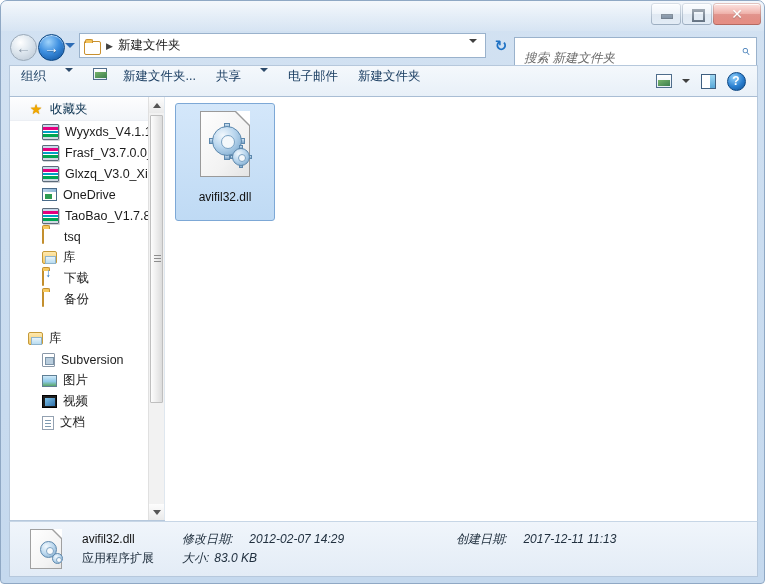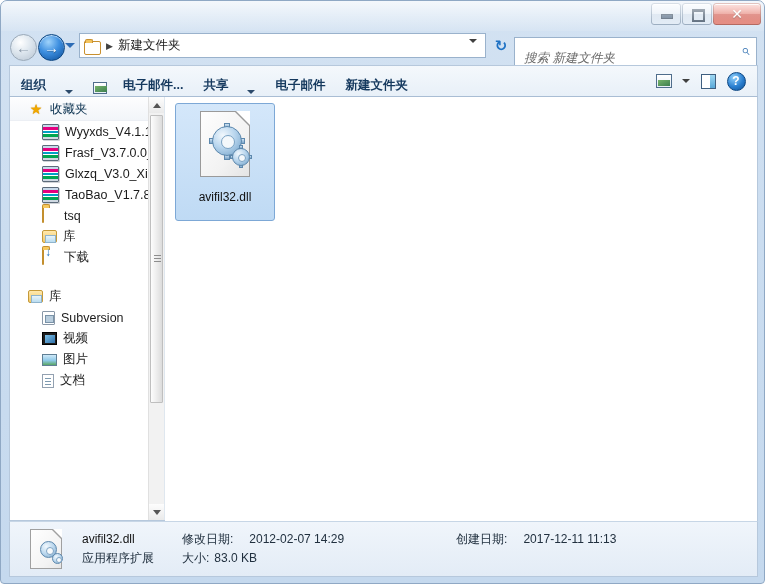--- a/index.html
+++ b/index.html
@@ -178,25 +178,24 @@
   #toolbar {
     position: absolute; left: 8px; top: 64px;
     width: 749px; height: 32px;
     background: linear-gradient(to bottom, #f4f8fc 0%, #e8f0f8 100%);
     border: 1px solid #b6c8dc;
     border-bottom: 1px solid #a9bdd4;
     box-sizing: border-box;
     display: flex; align-items: center;
   }
   .tb-item {
-    display: flex; align-items: flex-end; gap: 16px;
+    display: flex; align-items: flex-start; gap: 16px;
     padding: 0 9px; height: 26px; margin-left: 2px;
     font-size: 12.5px; color: #15395e; cursor: default;
     border-radius: 2px;
-    font-weight: bold;
   }
   .tb-caret {
     width: 0; height: 0; margin-left: 3px;
     border-left: 4px solid transparent;
     border-right: 4px solid transparent;
     border-top: 4px solid #2c4a6b;
   }
   #toolbar-right {
     margin-left: auto; display: flex; align-items: center; gap: 2px; padding-right: 8px;
   }
@@ -538,21 +537,21 @@
   }
   .sp-gear-big { left: 9px; top: 11px; width: 17px; height: 17px; }
   .sp-gear-big::after { left: 5px; top: 5px; width: 6px; height: 6px; }
   .sp-gear-small { left: 21px; top: 23px; width: 11px; height: 11px; }
   .sp-gear-small::after { left: 3px; top: 3px; width: 4px; height: 4px; }
 
   #status-text { margin-left: 14px; line-height: 1.55; }
   .status-line { display: flex; align-items: baseline; font-size: 12px; color: #21303f; }
   .st-name { font-weight: normal; color: #111111; min-width: 84px; }
   .st-type { color: #21303f; min-width: 84px; }
-  .st-field { margin-left: 16px; color: #21303f; }
+  .st-field { margin-left: 16px; color: #21303f; font-style: italic; }
   .st-field.created { margin-left: 112px; }
 </style>
 </head>
 <body>
 
 <div id="window">
 
   <div id="titlebar">
     <div id="caption-buttons">
       <div class="capbtn">
@@ -600,21 +599,21 @@
     </div>
   </div>
 
   <div id="toolbar">
     <div class="tb-item">
       <span>组织</span>
       <span class="tb-caret"></span>
     </div>
     <div class="tb-item">
       <span class="viewicon" style="width:14px;height:12px;"></span>
-      <span>电子邮件...</span>
+      <span>新建文件夹...</span>
     </div>
     <div class="tb-item">
       <span>共享</span>
       <span class="tb-caret"></span>
     </div>
     <div class="tb-item">
       <span>电子邮件</span>
     </div>
     <div class="tb-item">
       <span>新建文件夹</span>
@@ -652,53 +651,61 @@
         </div>
         <div class="nav-item">
           <span class="ico ico-rar"></span>
           <span class="nav-label">Frasf_V3.7.0.0_X</span>
         </div>
         <div class="nav-item">
           <span class="ico ico-rar"></span>
           <span class="nav-label">Glxzq_V3.0_XiTo</span>
         </div>
         <div class="nav-item">
+          <span class="ico ico-onedrive"></span>
+          <span class="nav-label">OneDrive</span>
+        </div>
+        <div class="nav-item">
           <span class="ico ico-rar"></span>
           <span class="nav-label">TaoBao_V1.7.8.</span>
         </div>
         <div class="nav-item">
           <span class="ico"><span class="ico-folder"></span></span>
           <span class="nav-label">tsq</span>
         </div>
         <div class="nav-item">
           <span class="ico ico-library"></span>
           <span class="nav-label">库</span>
         </div>
         <div class="nav-item">
           <span class="ico"><span class="ico-download"></span></span>
           <span class="nav-label">下载</span>
+        </div>
+        <div class="nav-item">
+          <span class="ico"><span class="ico-folder"></span></span>
+          <span class="nav-label">备份</span>
         </div>
 
         <div class="nav-spacer"></div>
 
         <div class="nav-item lib-root">
           <span class="ico ico-library"></span>
           <span class="nav-label">库</span>
         </div>
         <div class="nav-item">
           <span class="ico ico-subversion"></span>
           <span class="nav-label">Subversion</span>
         </div>
         <div class="nav-item">
+          <span class="ico ico-pictures"></span>
+          <span class="nav-label">图片</span>
+        </div>
+        <div class="nav-item">
           <span class="ico ico-video"></span>
           <span class="nav-label">视频</span>
-        </div>
-        <div class="nav-item">
-          <span class="ico ico-pictures"></span>
-          <span class="nav-label">图片</span>
         </div>
         <div class="nav-item">
           <span class="ico ico-docs"></span>
           <span class="nav-label">文档</span>
         </div>
       </div>
 
       <div id="nav-scrollbar">
         <div class="sb-arrow">
           <span class="sb-tri-up"></span>

